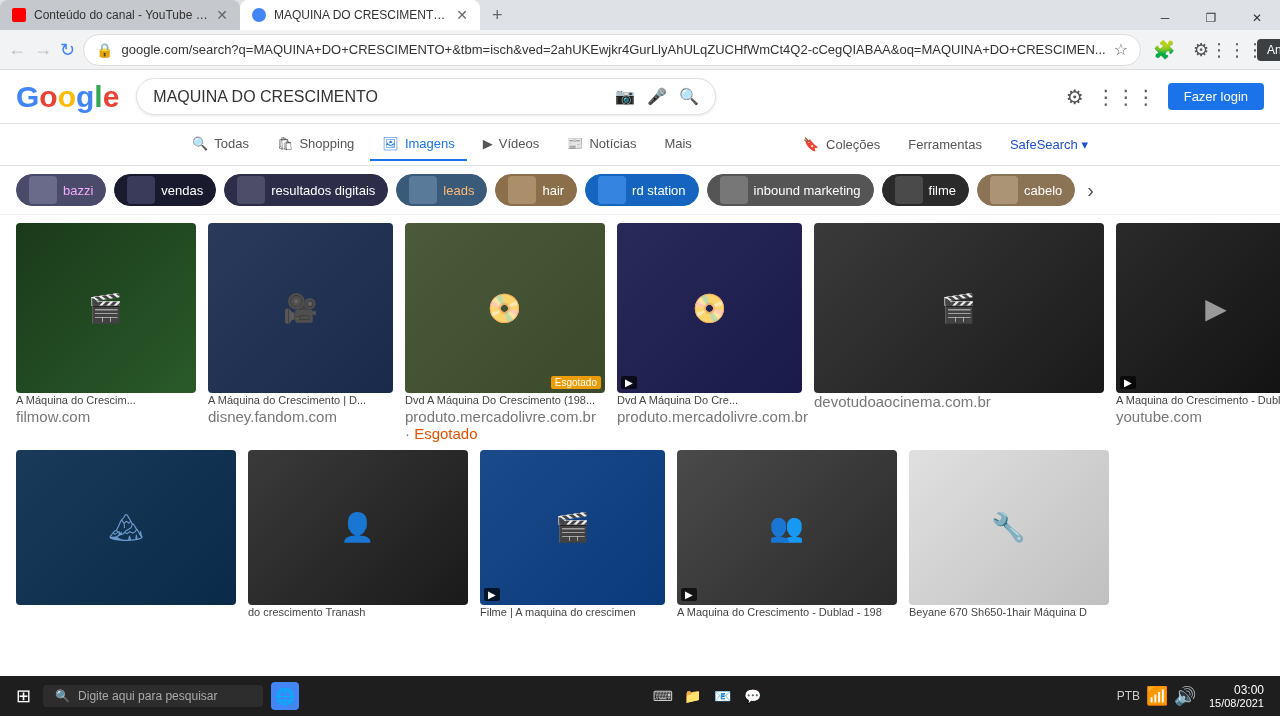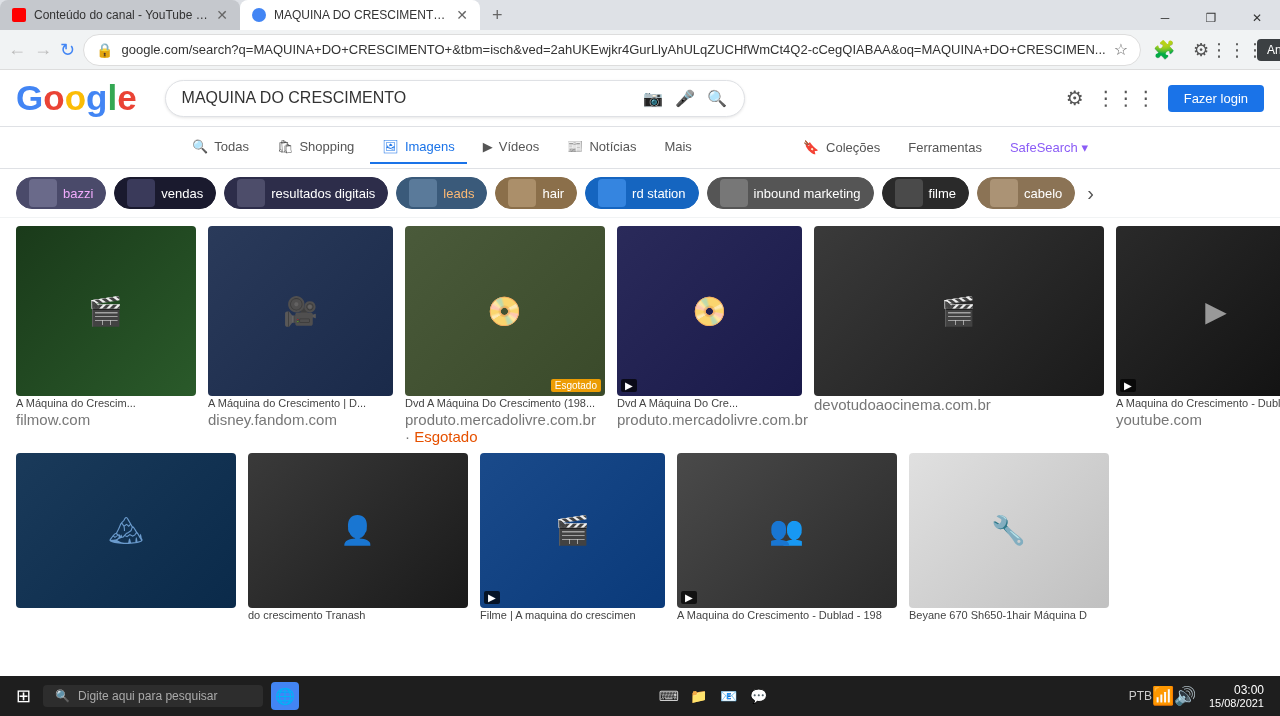--- a/index.html
+++ b/index.html
@@ -29,40 +29,40 @@
     .url-icons { display: flex; gap: 8px; align-items: center; }
     .url-icon-btn { background: none; border: none; cursor: pointer; color: #666; font-size: 16px; }
     .addr-right { display: flex; align-items: center; gap: 4px; }
     .addr-right-btn { background: none; border: none; cursor: pointer; color: #555; font-size: 18px; width: 32px; height: 32px; display: flex; align-items: center; justify-content: center; border-radius: 50%; }
 
     
     .google-page { background: #fff; height: calc(716px - 76px); overflow: hidden; }
 
     
     .search-header { display: flex; align-items: center; padding: 8px 16px; gap: 16px; border-bottom: 1px solid #dfe1e5; }
-    .google-logo { font-size: 35px; font-weight: bold; margin-right: 12px; flex-shrink: 0; }
+    .google-logo { font-size: 30px; font-weight: bold; margin-right: 1px; flex-shrink: 0; }
     .logo-g { color: #4285f4; }
     .logo-o1 { color: #ea4335; }
     .logo-o2 { color: #fbbc05; }
     .logo-g2 { color: #4285f4; }
     .logo-l { color: #34a853; }
     .logo-e { color: #ea4335; }
     .search-box { display: flex; align-items: center; background: #fff; border: 1px solid #dfe1e5; border-radius: 24px; padding: 8px 16px; gap: 8px; width: 580px; box-shadow: 0 1px 3px rgba(0,0,0,0.1); }
     .search-input { border: none; outline: none; font-size: 16px; flex: 1; color: #333; }
     .search-icons { display: flex; gap: 12px; align-items: center; color: #666; }
     .search-right { display: flex; align-items: center; gap: 12px; margin-left: auto; }
     .search-right-btn { background: none; border: none; cursor: pointer; color: #555; font-size: 20px; }
 
     
     .search-tabs { display: flex; align-items: center; padding: 4px 180px; gap: 4px; border-bottom: 1px solid #dfe1e5; }
     .stab { display: flex; align-items: center; gap: 6px; padding: 8px 12px; font-size: 13px; color: #555; cursor: pointer; border-bottom: 2px solid transparent; white-space: nowrap; }
     .stab.active { color: #1a73e8; border-bottom-color: #1a73e8; }
     .tab-spacer { flex: 1; }
     .ferramentas-btn { padding: 8px 12px; font-size: 13px; color: #555; cursor: pointer; white-space: nowrap; }
-    .safesearch-btn { padding: 8px 12px; font-size: 13px; color: #8b5cf6; cursor: pointer; display: flex; align-items: center; gap: 4px; }
+    .safesearch-btn { padding: 8px 12px; font-size: 13px; color: #1d4ed8; cursor: pointer; display: flex; align-items: center; gap: 4px; }
     .colecoes-btn { display: flex; align-items: center; gap: 6px; padding: 8px 12px; font-size: 13px; color: #555; cursor: pointer; }
 
     
     .filter-chips { display: flex; align-items: center; padding: 8px 16px; gap: 8px; overflow: hidden; border-bottom: 1px solid #f1f3f4; }
     .chip { display: flex; align-items: center; gap: 6px; padding: 4px 12px; border-radius: 16px; font-size: 13px; cursor: pointer; white-space: nowrap; background: #f1f3f4; color: #333; border: 1px solid #f1f3f4; height: 32px; }
     .chip img, .chip-thumb { width: 28px; height: 28px; border-radius: 4px; object-fit: cover; flex-shrink: 0; }
     .chip-thumb { display: inline-block; }
     .chip-nav { background: none; border: none; cursor: pointer; font-size: 20px; color: #555; padding: 4px; }
 
     
@@ -325,21 +325,21 @@
   <div style="width:28px;height:28px;background:#4285f4;border-radius:4px;margin-left:4px;display:flex;align-items:center;justify-content:center;">
     <span style="font-size:16px;">🌐</span>
   </div>
   <div class="taskbar-icons">
     <div class="taskbar-icon">⌨</div>
     <div class="taskbar-icon">📁</div>
     <div class="taskbar-icon">📧</div>
     <div class="taskbar-icon">💬</div>
   </div>
   <div style="margin-left:auto;display:flex;align-items:center;gap:4px;">
-    <div style="display:flex;gap:0;align-items:center;">
+    <div style="display:flex;gap:6px;align-items:center;">
       <span style="color:#ccc;font-size:12px;">PTB</span>
       <span style="color:#ccc;font-size:18px;">📶</span>
       <span style="color:#ccc;font-size:18px;">🔊</span>
     </div>
     <div style="display:flex;flex-direction:column;align-items:flex-end;padding:0 8px;">
       <span style="color:#fff;font-size:12px;">03:00</span>
       <span style="color:#fff;font-size:11px;">15/08/2021</span>
     </div>
   </div>
 </div>

